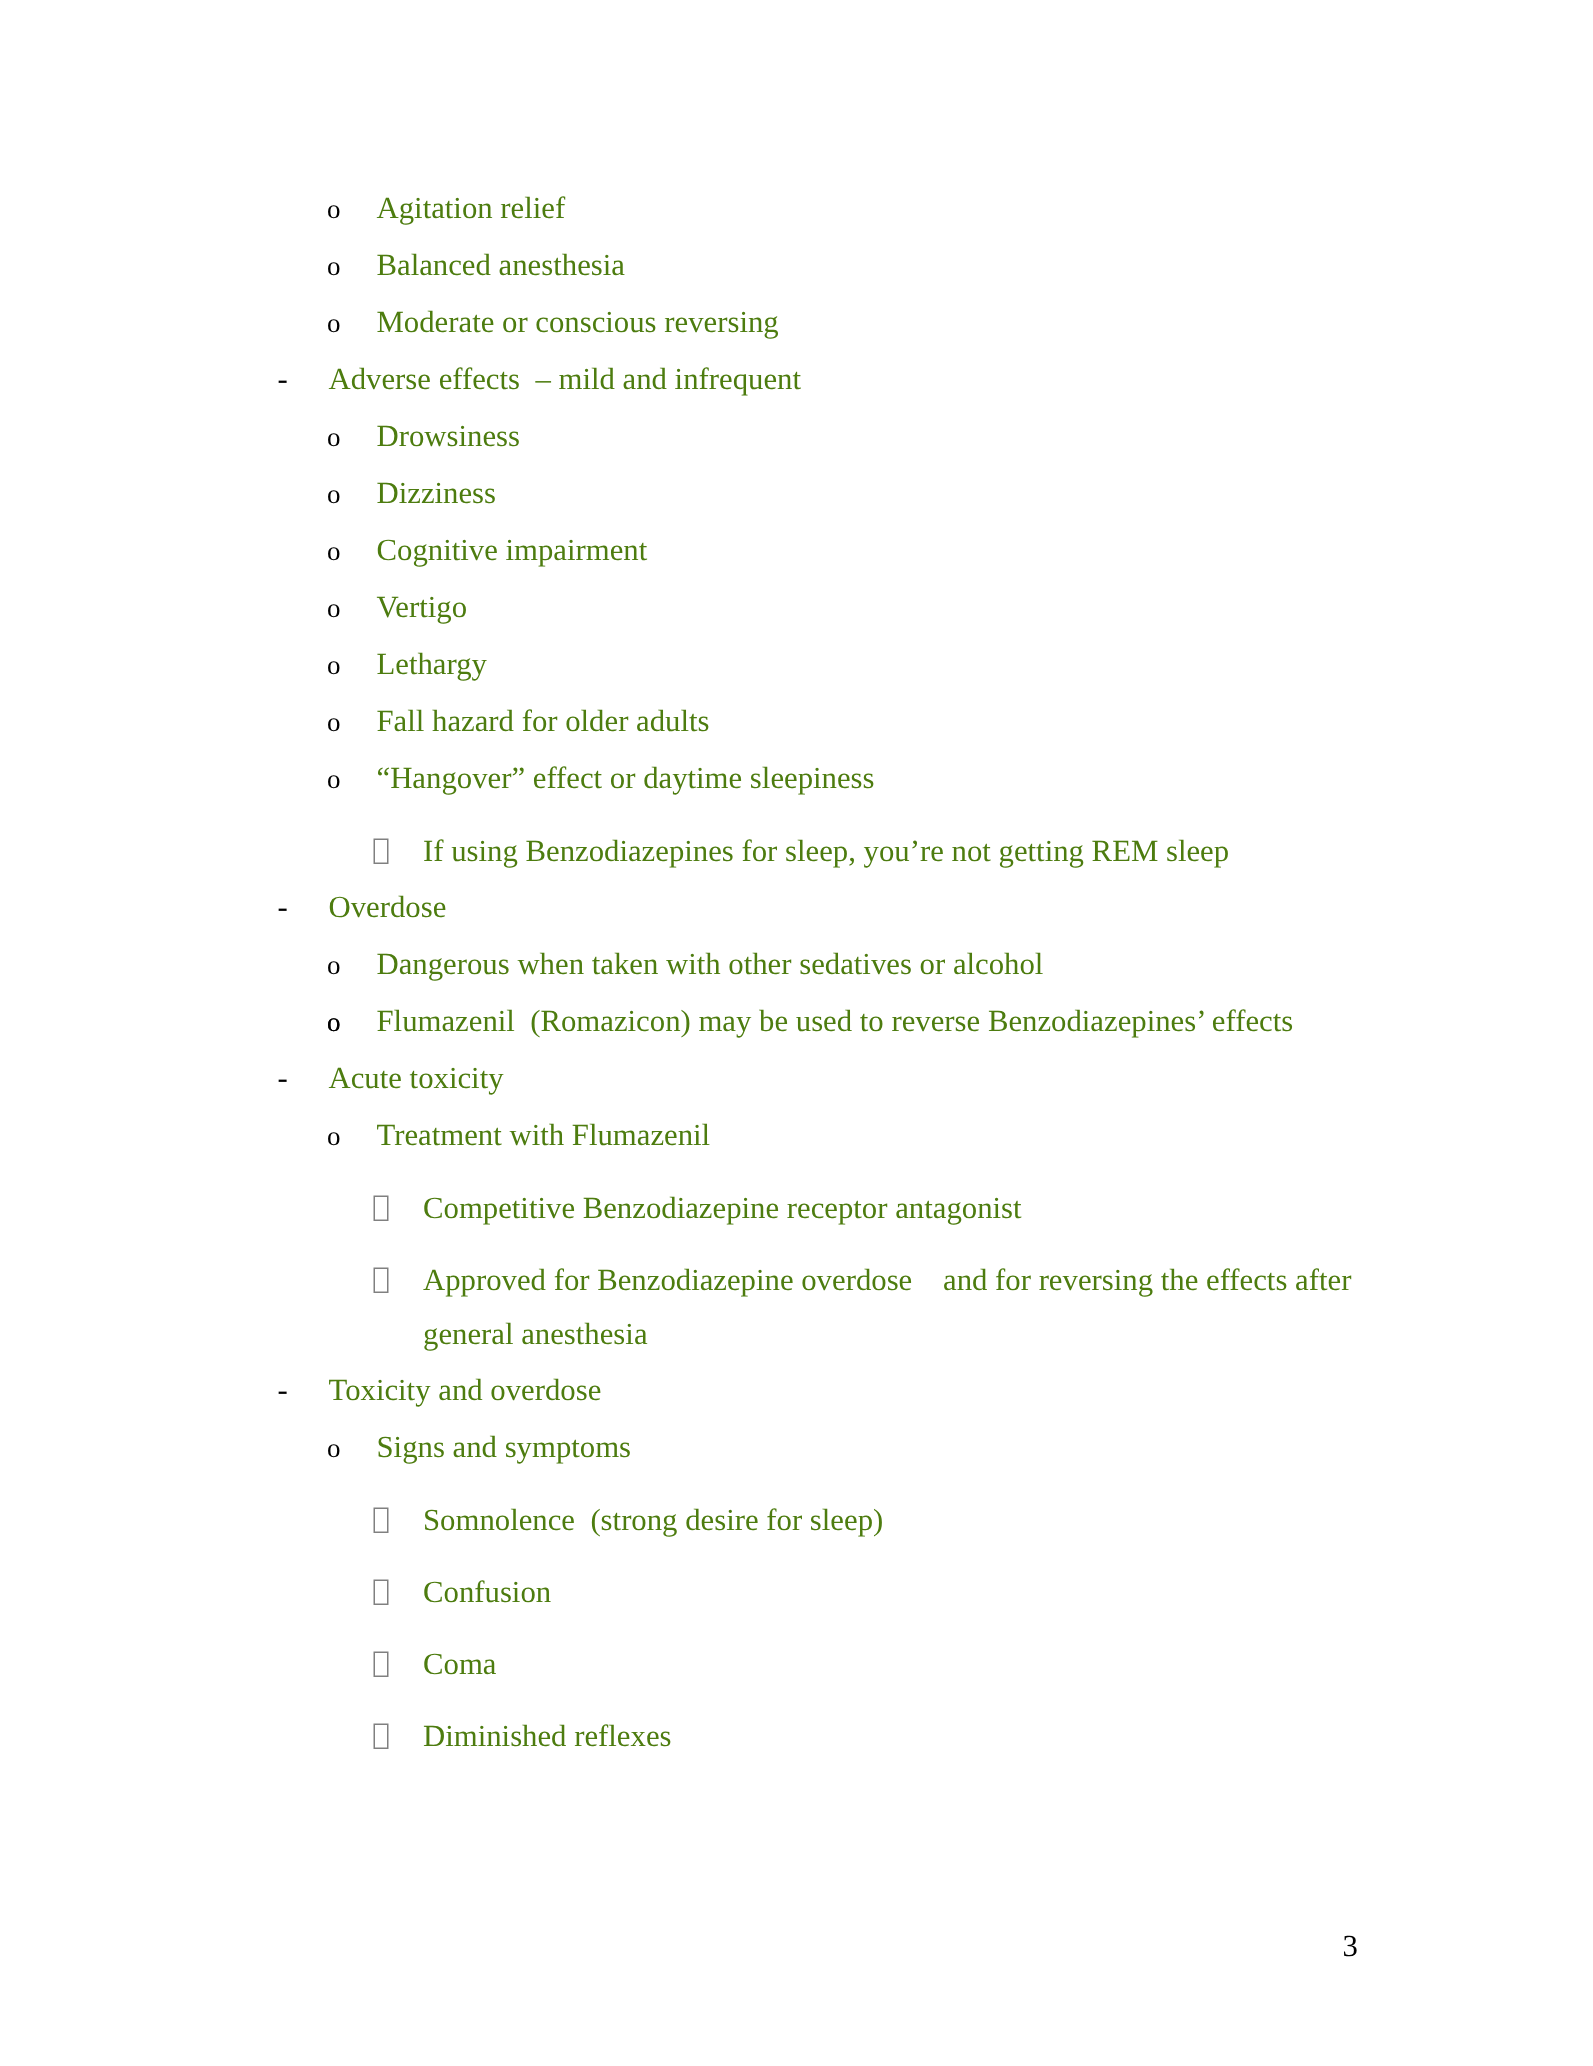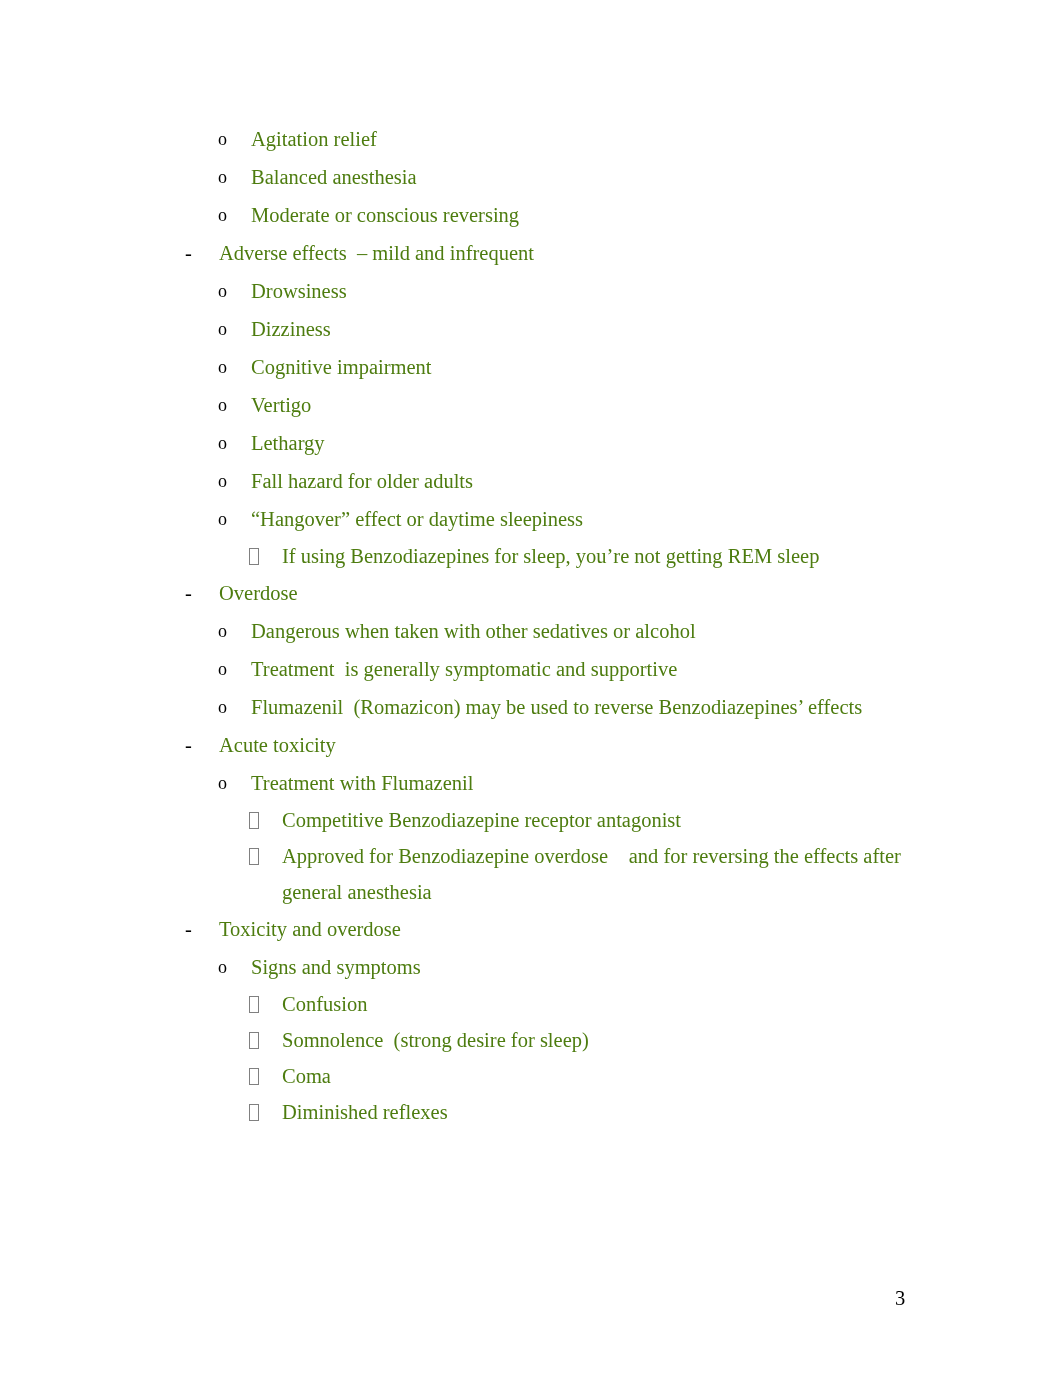--- a/index.html
+++ b/index.html
@@ -58,21 +58,21 @@
   .lvl1 .text   { margin-left: 219px; max-width: 700px; }
 
   
   .lvl2 { }
   .lvl2 .marker { left: 218px; font-size: 18px; }
   .lvl2 .text   { margin-left: 251px; max-width: 690px; }
 
   
   .lvl3 { line-height: 36px; }
   .lvl3 .marker { left: 249px; line-height: 36px; }
-  .lvl3 .text   { margin-left: 282px; max-width: 660px; }
+  .lvl3 .text   { margin-left: 282px; max-width: 660px; margin-top: 12px; }
 
   
   .tofu {
     display: inline-block;
     width: 8px;
     height: 15px;
     border: 1.5px solid #808080;
     background: #ffffff;
     position: relative;
     top: 2px;
@@ -100,27 +100,27 @@
       <div class="row lvl2"><span class="marker">o</span><span class="text">Drowsiness</span></div>
       <div class="row lvl2"><span class="marker">o</span><span class="text">Dizziness</span></div>
       <div class="row lvl2"><span class="marker">o</span><span class="text">Cognitive impairment</span></div>
       <div class="row lvl2"><span class="marker">o</span><span class="text">Vertigo</span></div>
       <div class="row lvl2"><span class="marker">o</span><span class="text">Lethargy</span></div>
       <div class="row lvl2"><span class="marker">o</span><span class="text">Fall hazard for older adults</span></div>
       <div class="row lvl2"><span class="marker">o</span><span class="text">“Hangover” effect or daytime sleepiness</span></div>
       <div class="row lvl3"><span class="marker"><span class="tofu"></span></span><span class="text">If using Benzodiazepines for sleep, you’re not getting REM sleep</span></div>
       <div class="row lvl1"><span class="marker">-</span><span class="text">Overdose</span></div>
       <div class="row lvl2"><span class="marker">o</span><span class="text">Dangerous when taken with other sedatives or alcohol</span></div>
-      <div class="row lvl2"><span class="marker">o</span><span class="text">Treatment  is generally symptomatic and supportive</span></div>
+      <div class="row lvl2"><span class="marker">o</span></div>
       <div class="row lvl2"><span class="marker">o</span><span class="text">Flumazenil  (Romazicon) may be used to reverse Benzodiazepines’ effects</span></div>
       <div class="row lvl1"><span class="marker">-</span><span class="text">Acute toxicity</span></div>
       <div class="row lvl2"><span class="marker">o</span><span class="text">Treatment with Flumazenil</span></div>
       <div class="row lvl3"><span class="marker"><span class="tofu"></span></span><span class="text">Competitive Benzodiazepine receptor antagonist</span></div>
       <div class="row lvl3"><span class="marker"><span class="tofu"></span></span><span class="text">Approved for Benzodiazepine overdose    and for reversing the effects after general anesthesia</span></div>
       <div class="row lvl1"><span class="marker">-</span><span class="text">Toxicity and overdose</span></div>
       <div class="row lvl2"><span class="marker">o</span><span class="text">Signs and symptoms</span></div>
+      <div class="row lvl3"><span class="marker"><span class="tofu"></span></span><span class="text">Somnolence  (strong desire for sleep)</span></div>
       <div class="row lvl3"><span class="marker"><span class="tofu"></span></span><span class="text">Confusion</span></div>
-      <div class="row lvl3"><span class="marker"><span class="tofu"></span></span><span class="text">Somnolence  (strong desire for sleep)</span></div>
       <div class="row lvl3"><span class="marker"><span class="tofu"></span></span><span class="text">Coma</span></div>
       <div class="row lvl3"><span class="marker"><span class="tofu"></span></span><span class="text">Diminished reflexes</span></div>
     </div>
   <div class="pagenum">3</div>
 </div>
 
 </body></html>

